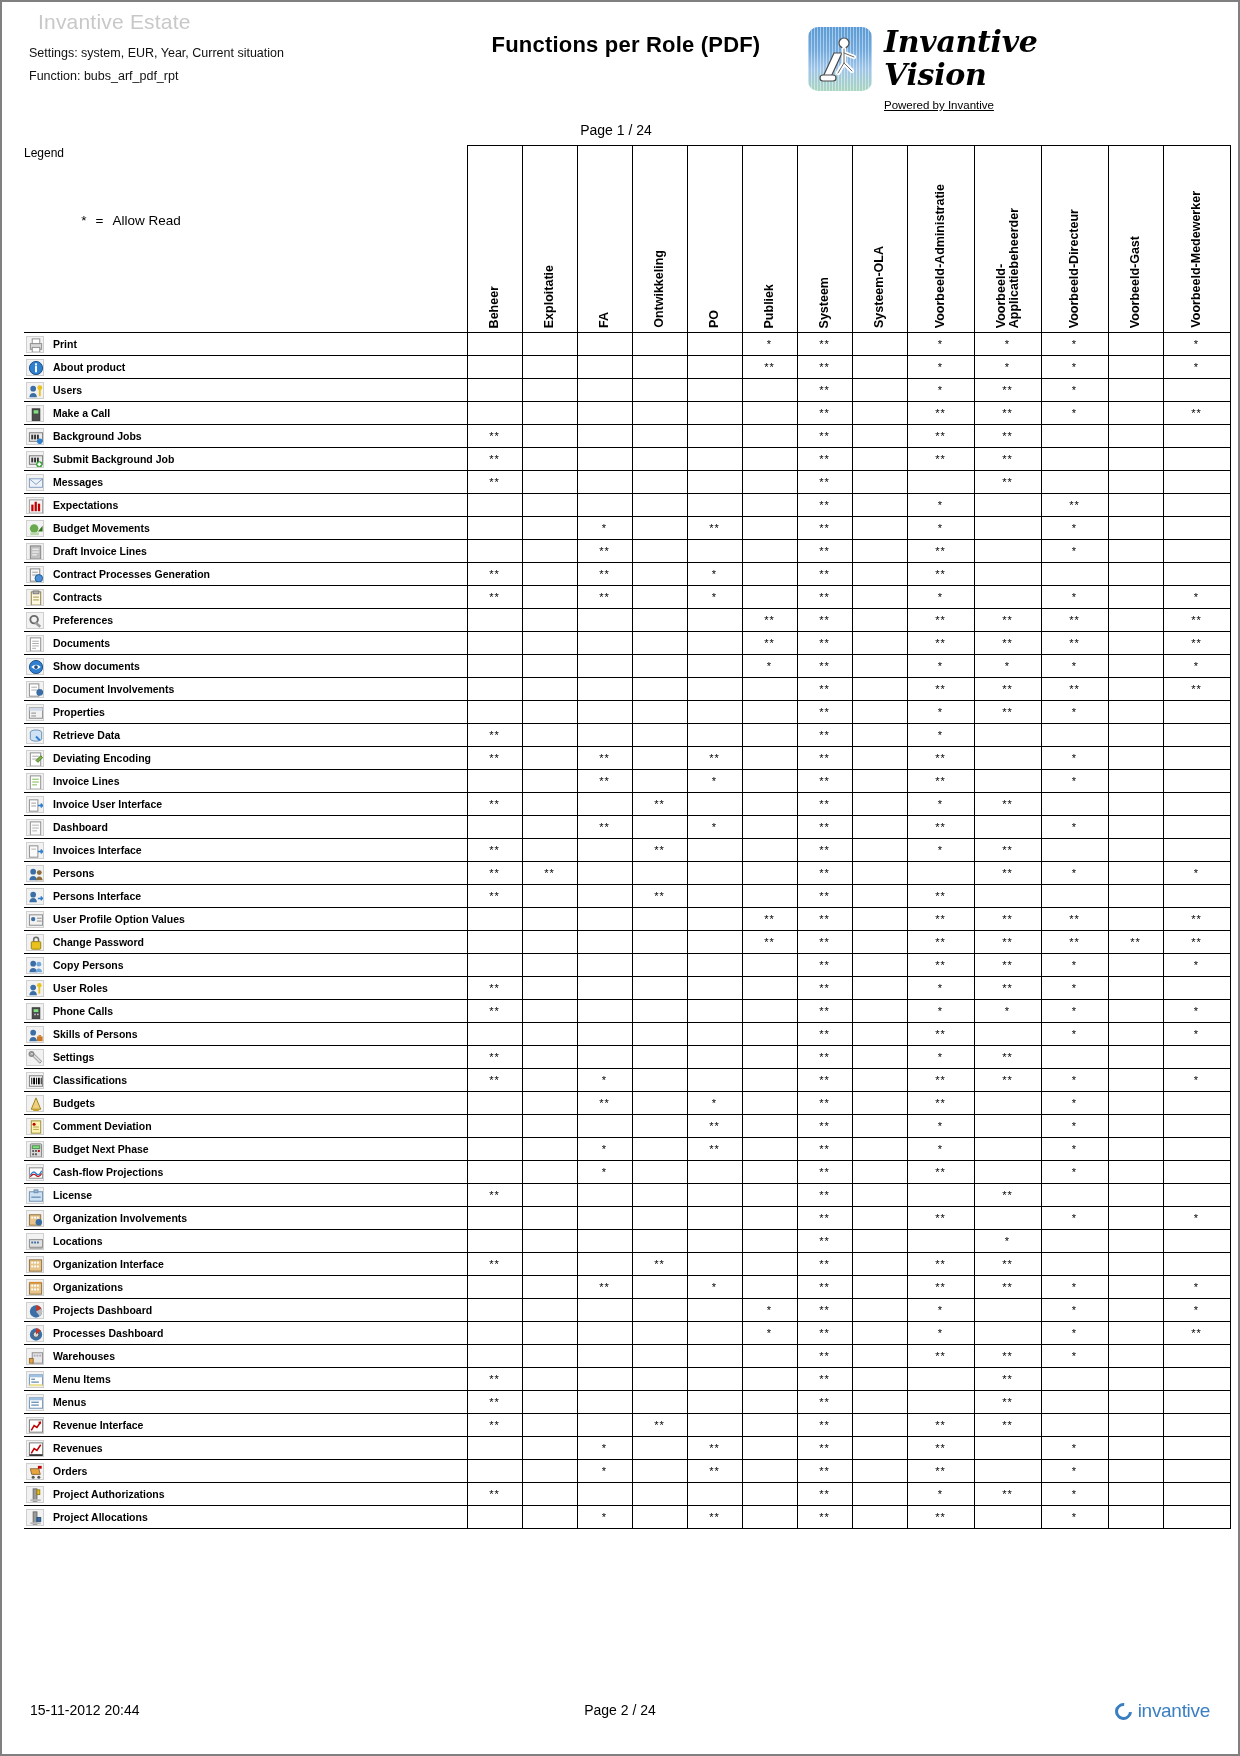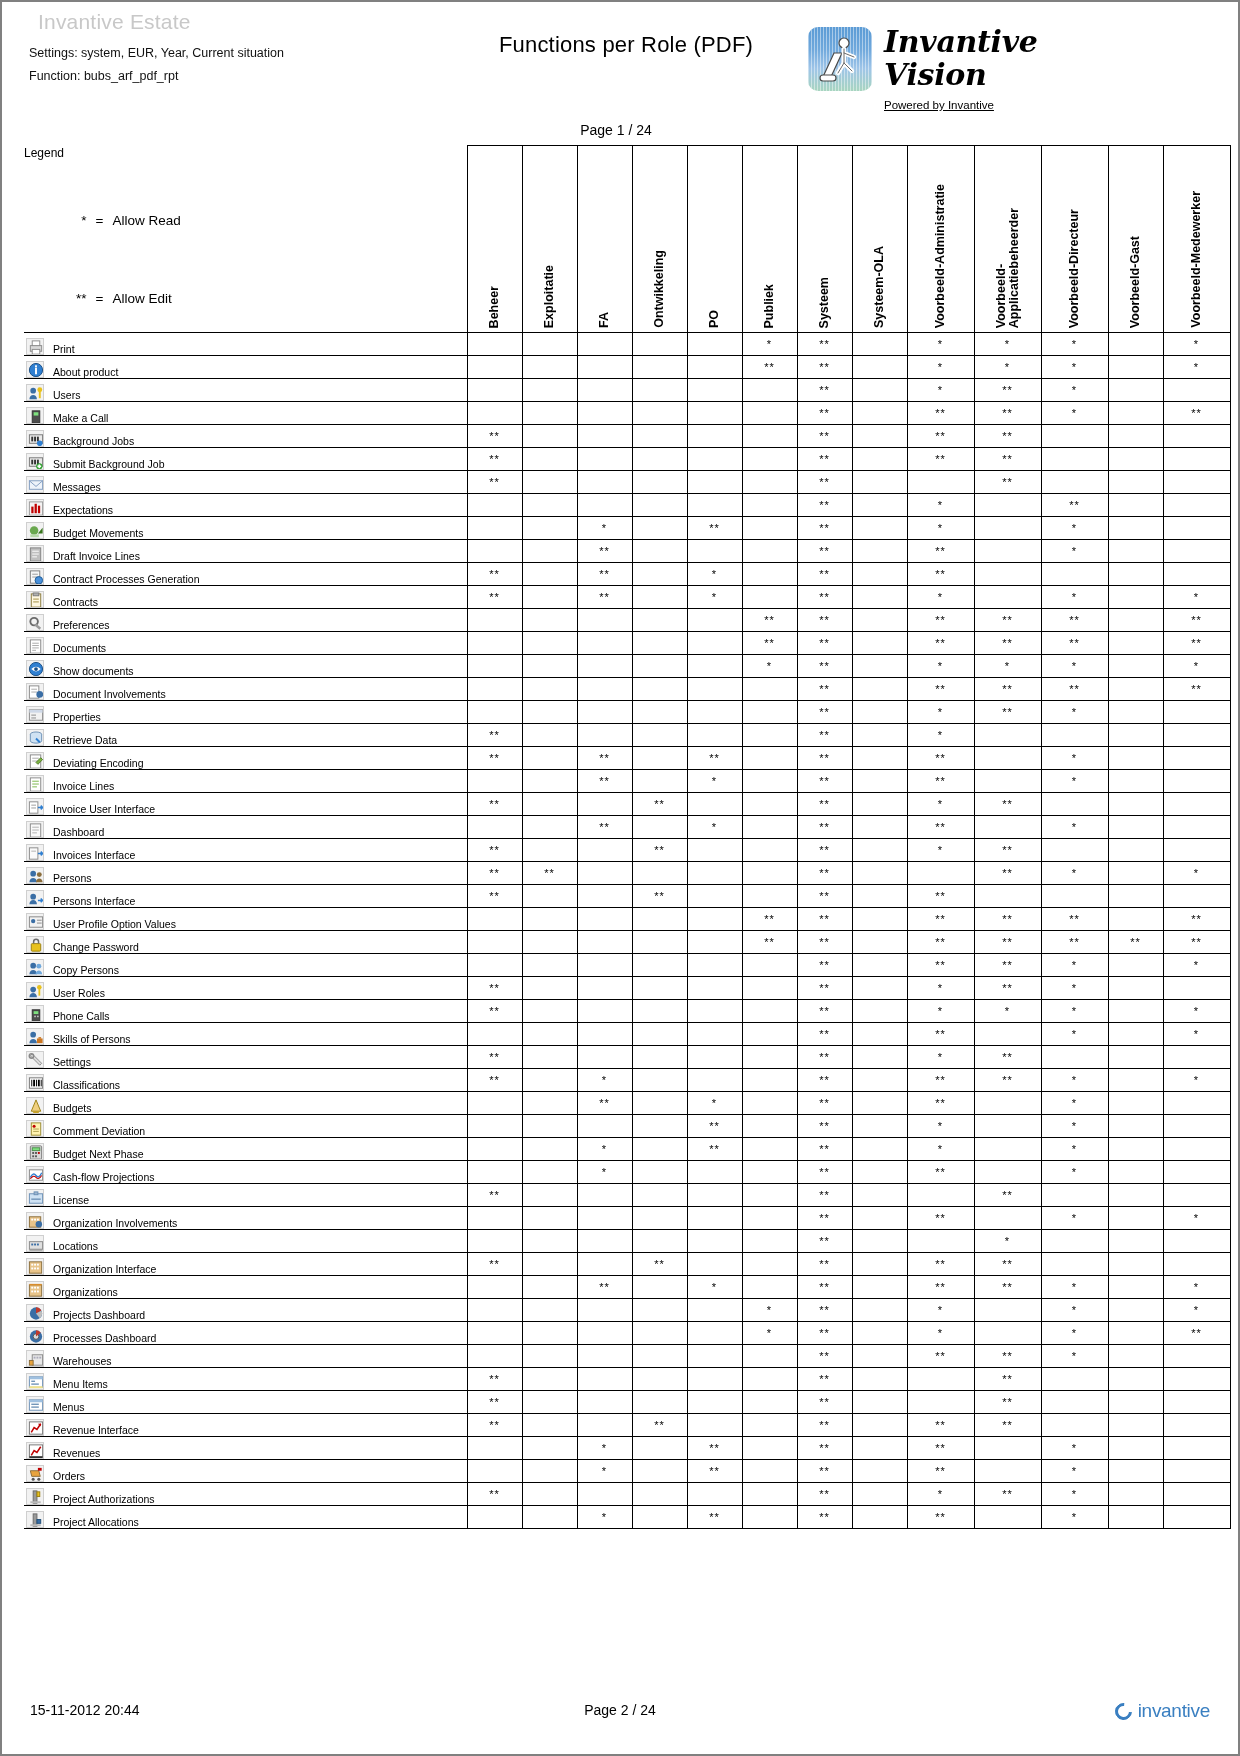--- a/index.html
+++ b/index.html
@@ -41,21 +41,21 @@
     font-size: 12.5px;
     line-height: 23px;
     color: #111;
     white-space: pre;
   }
   .hdr-title {
     position: absolute;
     left: 12px; right: 0; top: 30px;
     text-align: center;
     font-size: 22px;
-    font-weight: normal;
+    font-weight: bold;
     letter-spacing: .2px;
   }
   .logo-wrap {
     position: absolute;
     right: 160px; top: 25px;
     width: 270px; height: 90px;
   }
   .logo-mark {
     position: absolute;
     left: 0; top: 0;
@@ -159,22 +159,23 @@
   }
   .cellmark {
     display: block;
     text-align: center;
     font-size: 11px;
     letter-spacing: 1px;
     line-height: 22px;
   }
   .row-inner {
     display: flex;
-    align-items: flex-end;
+    align-items: center;
     height: 22px;
+    font-weight: bold;
   }
   .ricon {
     width: 18px; height: 17px;
     flex: 0 0 18px;
     margin-right: 9px;
     position: relative;
     background: #f2f2f2;
     border: 1px solid #cfcfcf;
     box-sizing: border-box;
     overflow: hidden;
@@ -247,23 +248,20 @@
     <div class="logo-powered">Powered by Invantive</div>
   </div>
 
   <div class="page-counter-top">Page 1 / 24</div>
 
   <div class="legend">
     <div class="legend-title">Legend</div>
     <div class="legend-row">
       <span class="legend-sym">*</span><span class="legend-eq">=</span><span>Allow Read</span>
     </div>
-    <div class="legend-row">
-      <span class="legend-sym">**</span><span class="legend-eq">=</span><span>Allow Edit</span>
-    </div>
   </div>
 
   <table class="grid">
     <colgroup id="cg">
         <col class="c-label">
         <col class="c-role">
         <col class="c-role">
         <col class="c-role">
         <col class="c-role">
         <col class="c-role">

